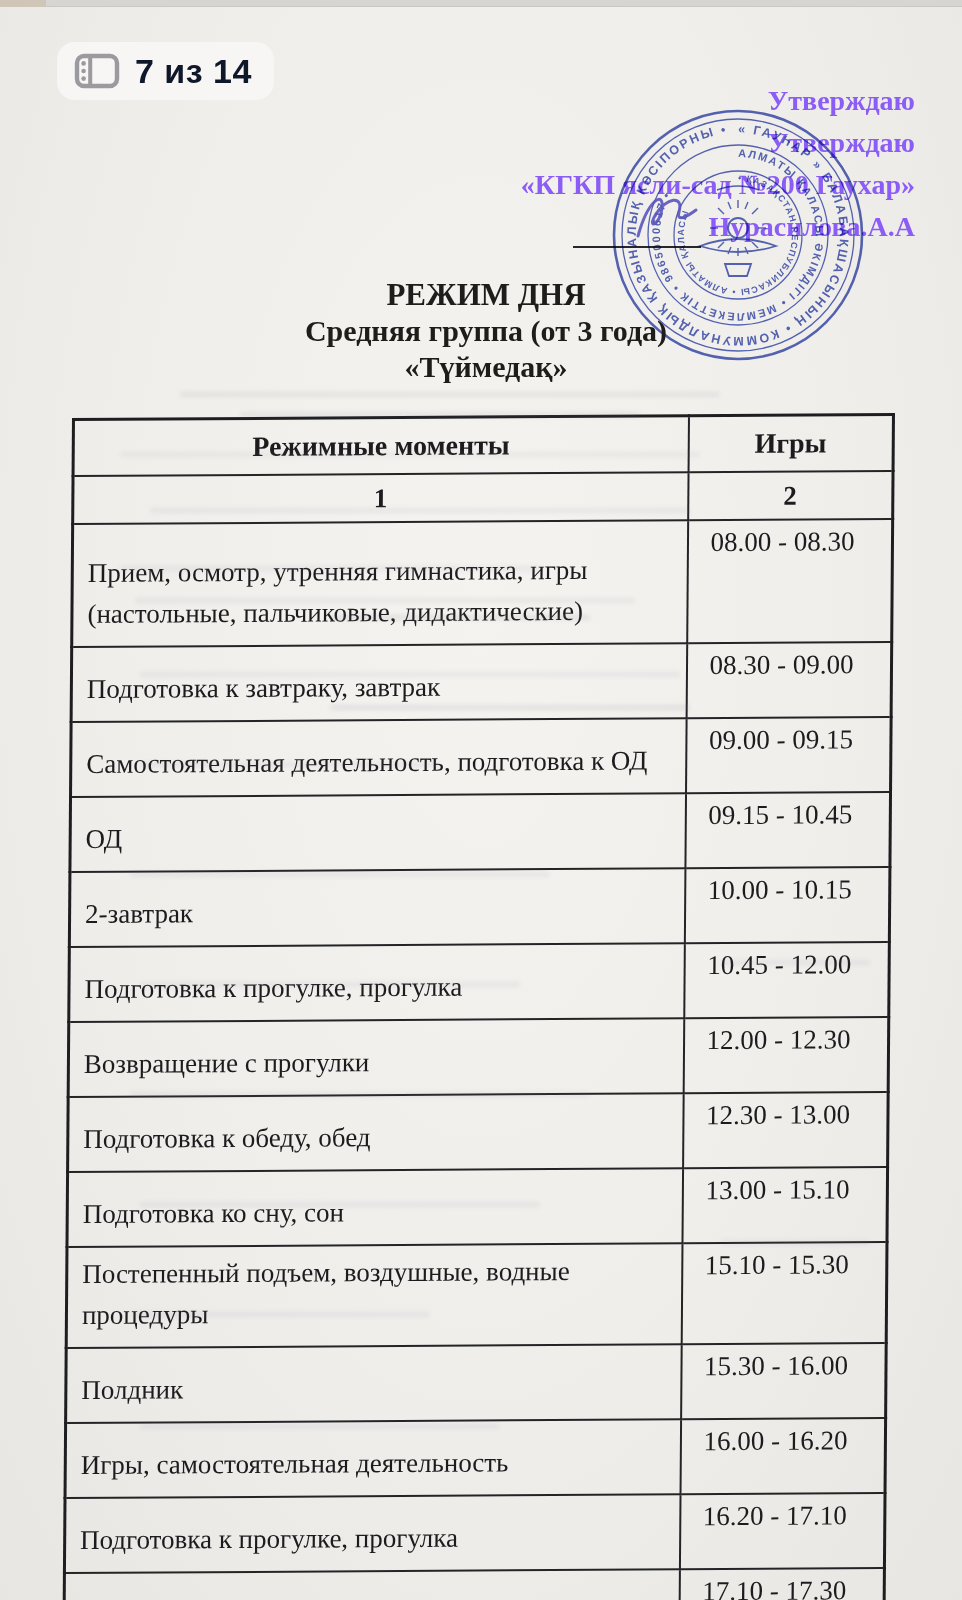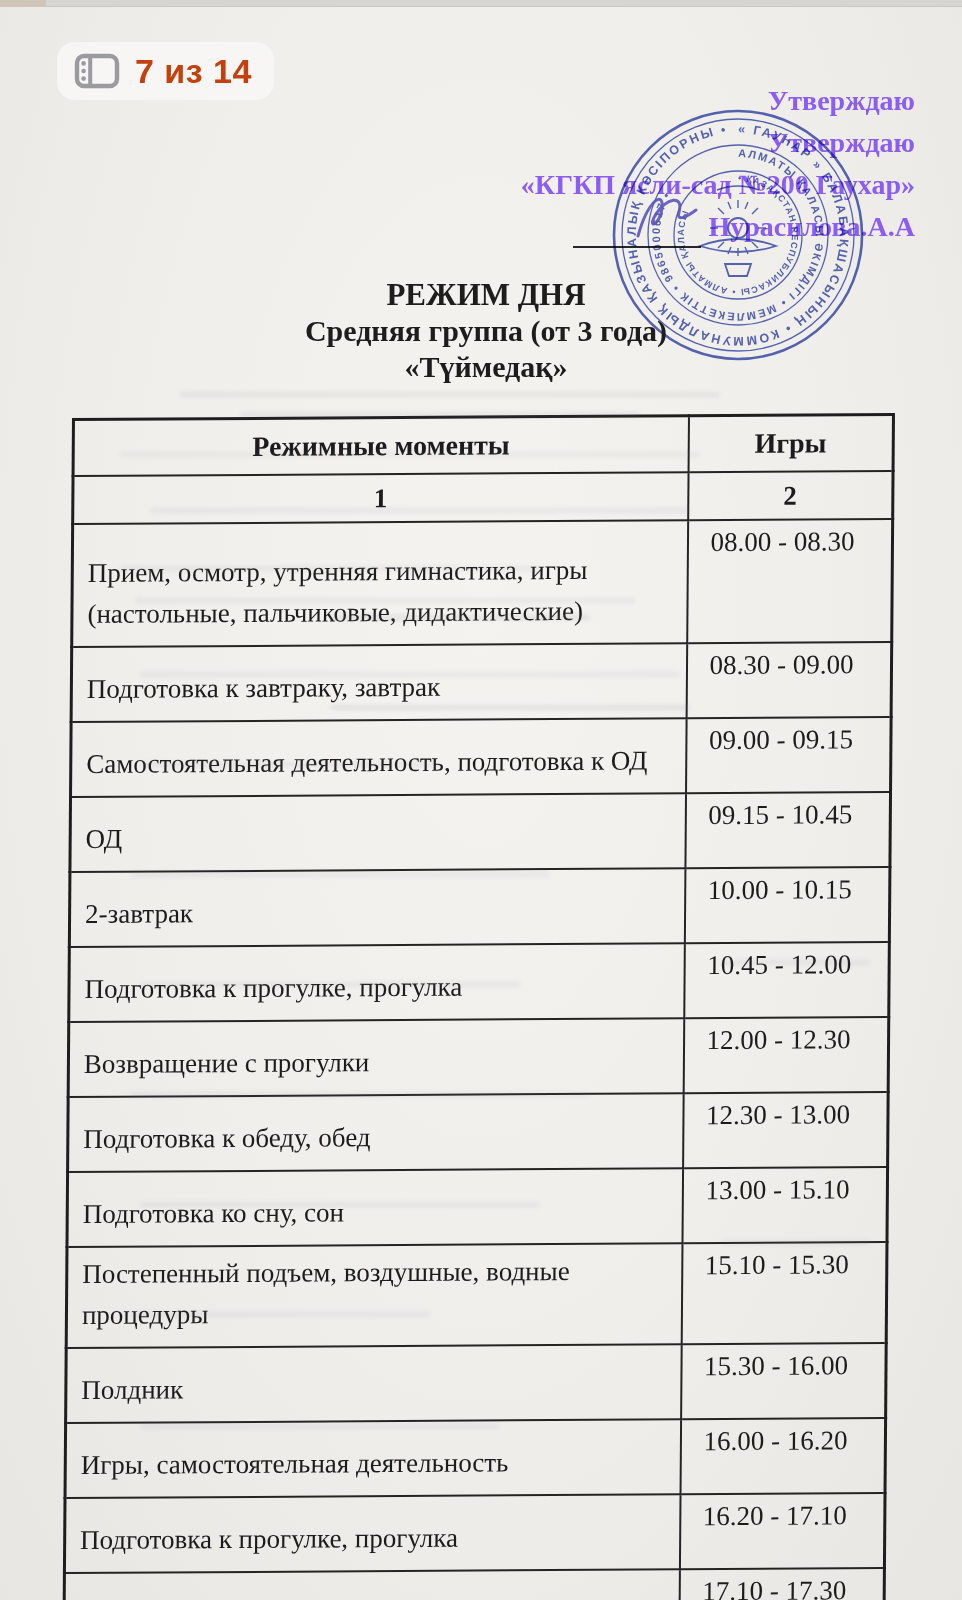--- a/index.html
+++ b/index.html
@@ -11,21 +11,21 @@
   }
   .top-strip{position:absolute;left:0;top:0;width:962px;height:6px;background:#d6d5d2;border-bottom:1px solid #c9c8c5;}
   .top-strip-tl{position:absolute;left:0;top:0;width:46px;height:7px;background:#cfc6b8;}
 
   
   .badge{
     position:absolute;left:57px;top:42px;height:58px;display:flex;align-items:center;gap:14px;
     padding:0 22px 0 16px;border-radius:18px;background:#f7f6f4;
     font-family:"Liberation Sans","DejaVu Sans",sans-serif;
   }
-  .badge .lbl{font-size:34px;font-weight:700;color:#c2410c;letter-spacing:.5px;}
+  .badge .lbl{font-size:34px;font-weight:700;color:#0f172a;letter-spacing:.5px;}
 
   
   .approval{
     position:absolute;top:80px;right:47px;text-align:right;
     font-size:28px;font-weight:700;color:#8b5cf6;line-height:42px;white-space:nowrap;
   }
   .sig-row{display:flex;justify-content:flex-end;align-items:flex-end;text-align:right;}
   .sig-line{display:inline-block;width:128px;border-bottom:2.5px solid #27262a;height:32px;margin-right:8px;}
 
   

